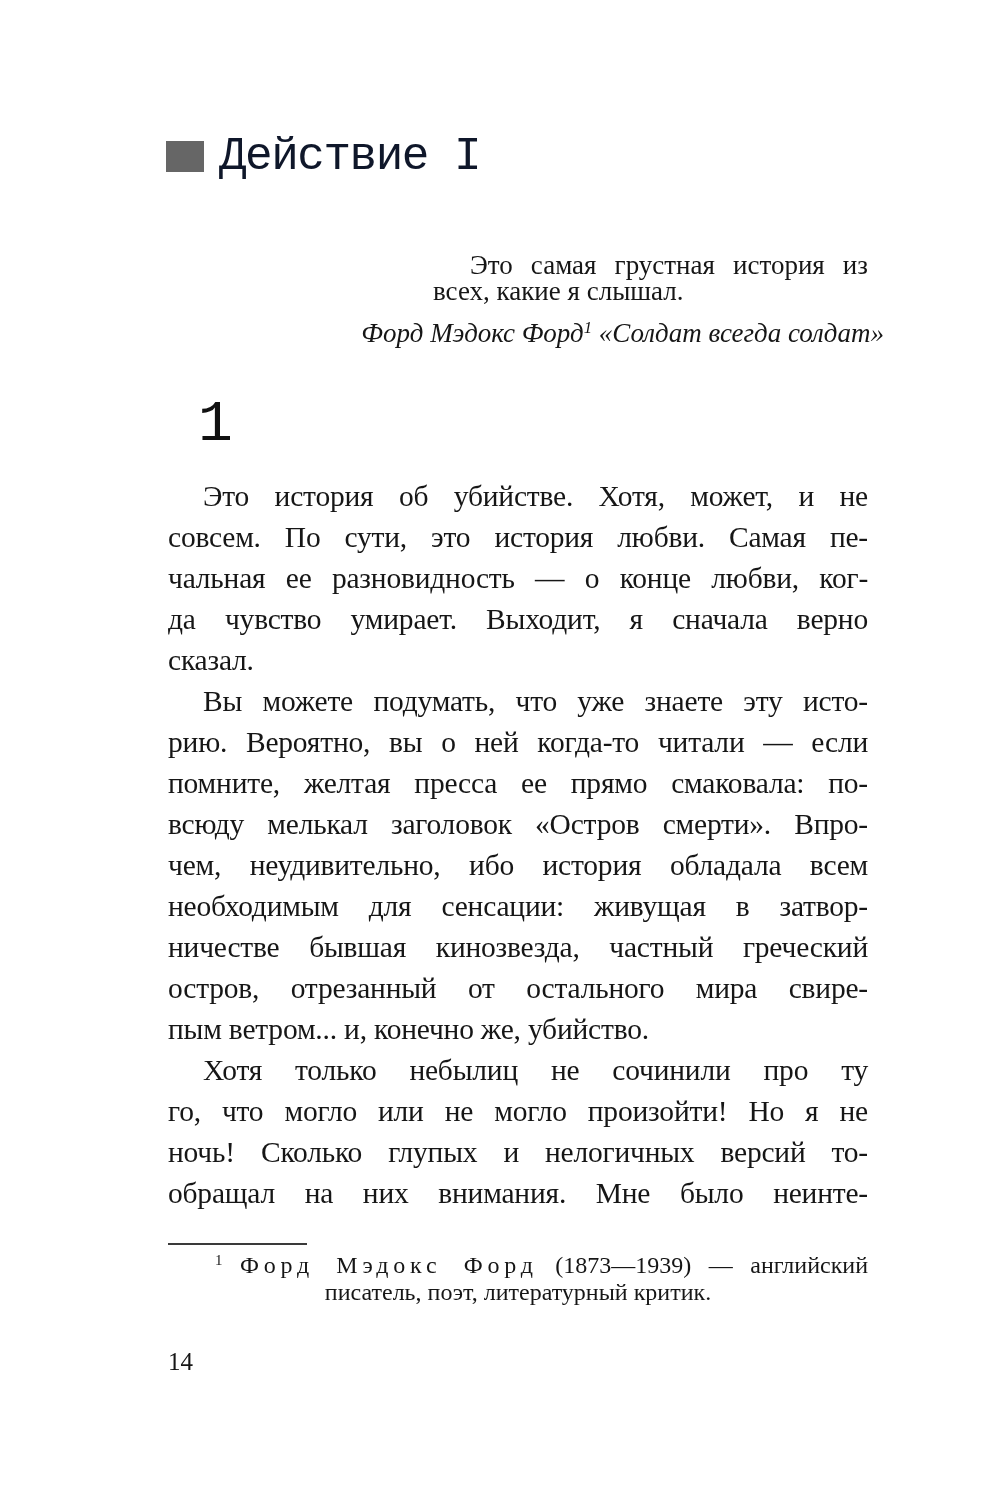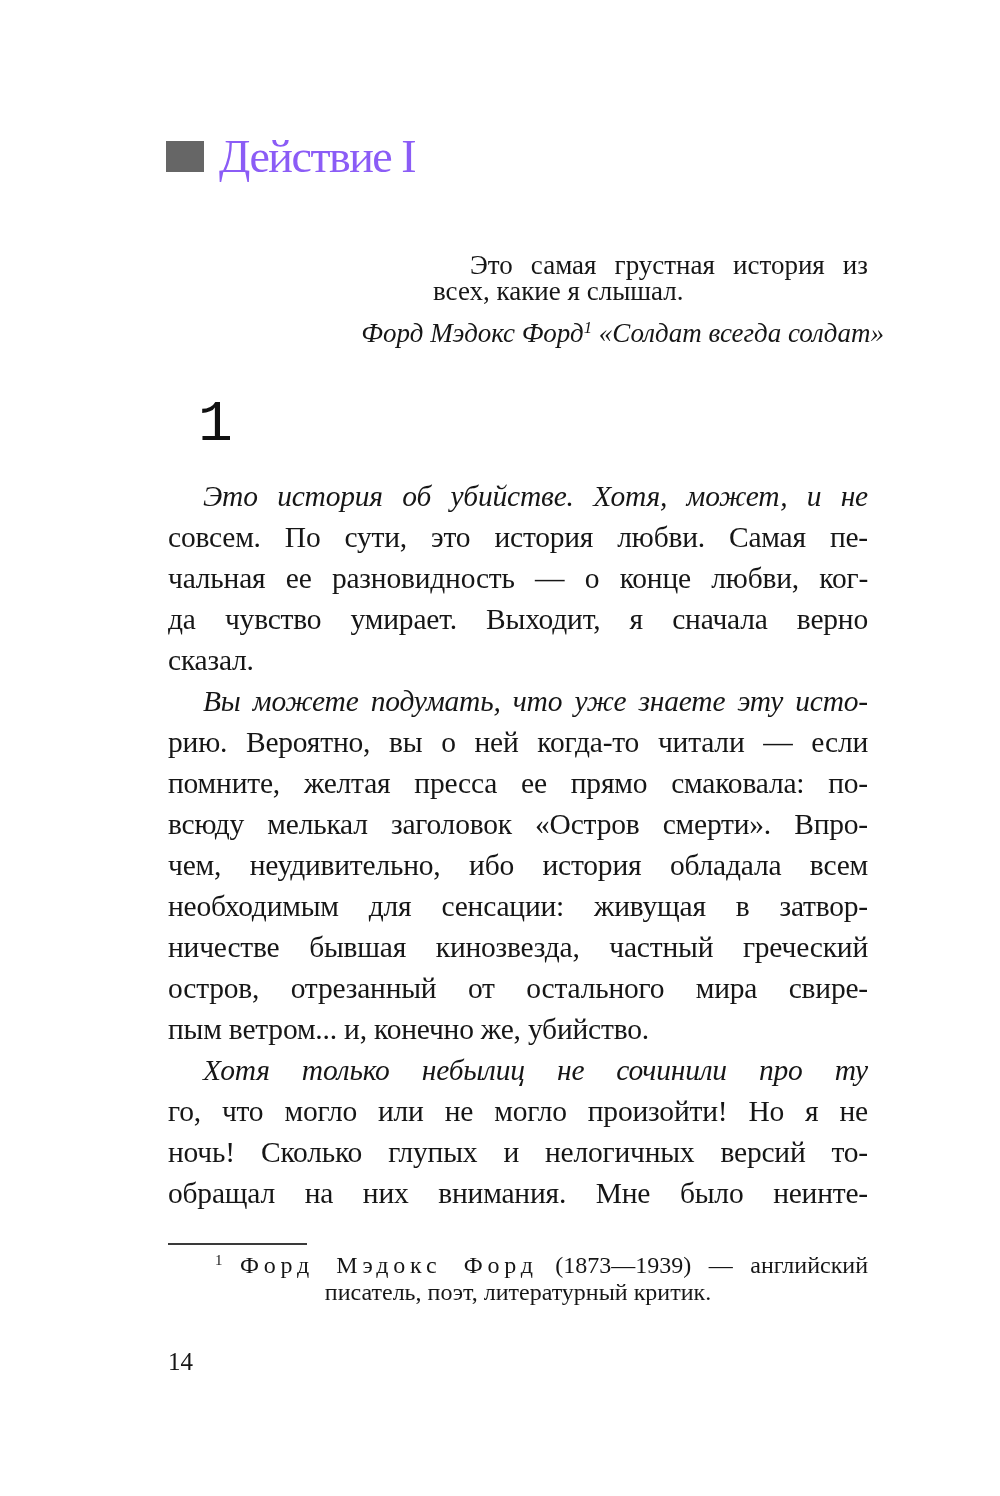--- a/index.html
+++ b/index.html
@@ -19,25 +19,25 @@
   
   .section-marker {
     position: absolute;
     left: 166px; top: 141px;
     width: 38px; height: 31px;
     background: #666666;
   }
   .section-title {
     position: absolute;
     left: 219px; top: 134px;
-    font-family: Liberation Serif, serif;
+    font-family: Liberation Mono, monospace;
     font-size: 46px;
     line-height: 46px;
     letter-spacing: -1.5px;
-    color: #8b5cf6;
+    color: #0f172a;
     white-space: nowrap;
   }
 
   
   .epigraph {
     position: absolute;
     left: 433px; top: 252px;
     width: 435px;
     font-size: 27px;
     line-height: 26px;
@@ -71,21 +71,21 @@
     width: 700px;
     font-size: 29.5px;
     letter-spacing: -0.2px;
   }
   .line {
     line-height: 41px;
     text-align: justify;
     text-align-last: justify;
   }
   .line.final { text-align-last: left; }
-  .para .line:first-child { text-indent: 35px; font-style: italic; }
+  .para .line:first-child { text-indent: 35px; }
   .epigraph .line { line-height: 26px; }
 
   
   .footnote-rule {
     position: absolute;
     left: 168px; top: 1243px;
     width: 139px; height: 2px;
     background: #3a3a3a;
   }
   .footnote {

